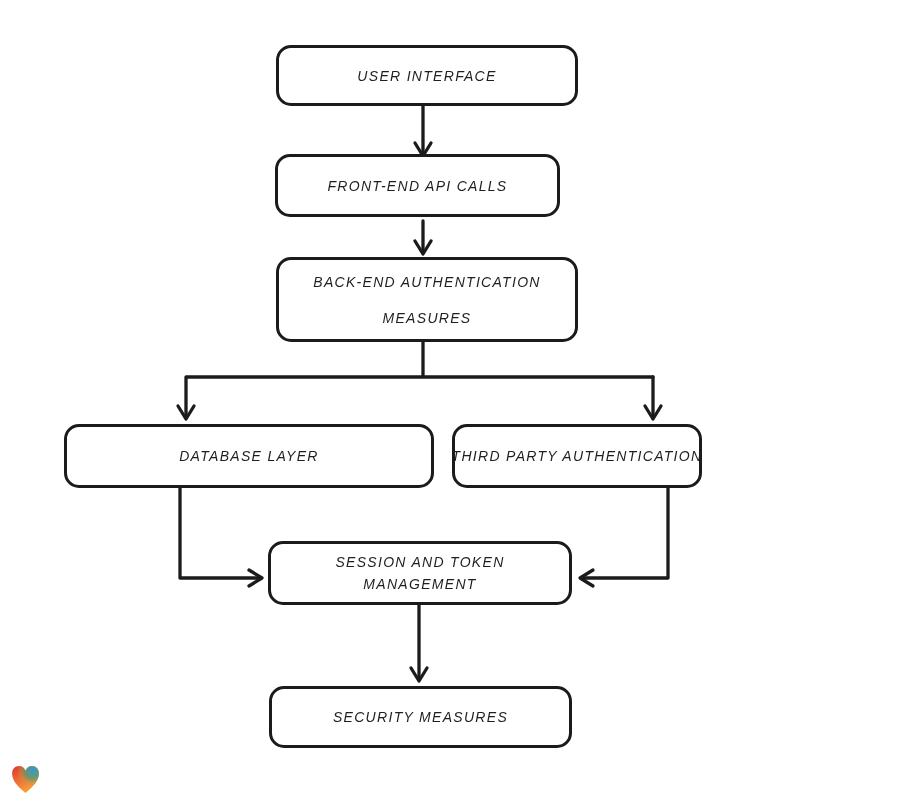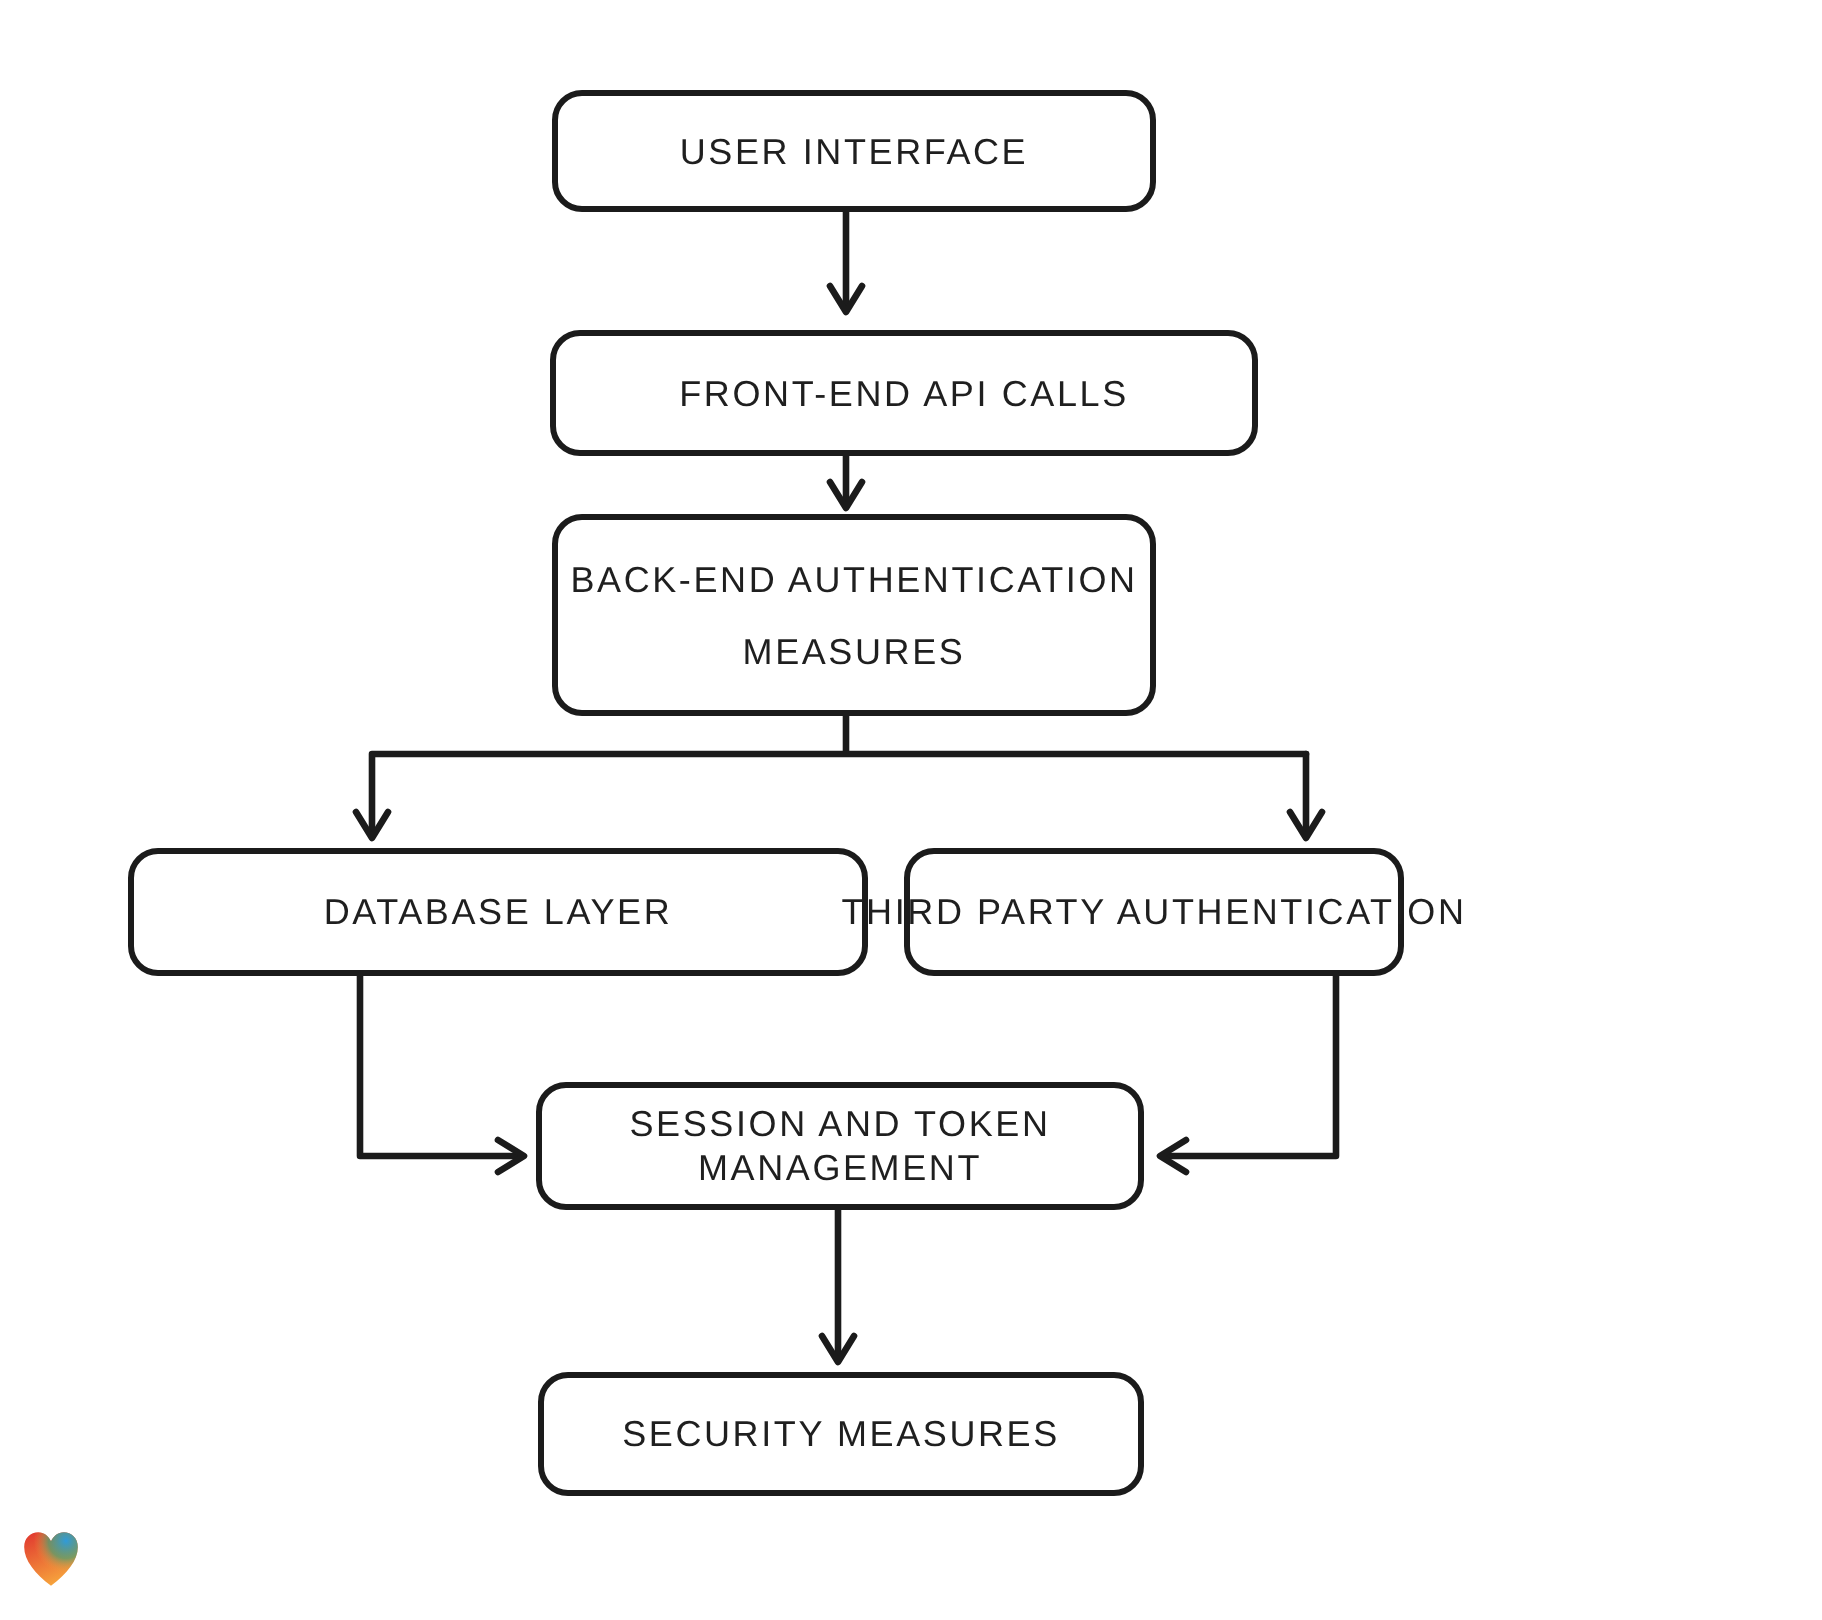--- a/index.html
+++ b/index.html
@@ -23,21 +23,22 @@
     background: #ffffff;
     border: 3.4px solid #1b1b1b;
     border-radius: 15px;
     display: flex;
     flex-direction: column;
     align-items: center;
     justify-content: center;
     text-align: center;
     z-index: 2;
     color: #1f1f1f;
-    font-size: 18px;
+    font-size: 14px;
+    font-style: italic;
     letter-spacing: 1.3px;
     line-height: 22px;
     cursor: default;
   }
   .node span { display: block; white-space: nowrap; }
   .logo {
     position: absolute;
     left: 9px;
     top: 763px;
     width: 33px;
@@ -87,25 +88,25 @@
         <path d="M419 605 L419 680"></path>
         <path d="M411 668 L419 681 L427 668"></path>
       </g>
     </g>
   </svg>
 
   <div class="node" style="left:276px; top:45px; width:302px; height:61px;">
     <span>USER INTERFACE</span>
   </div>
 
-  <div class="node" style="left:275px; top:165px; width:354px; height:63px;">
+  <div class="node" style="left:275px; top:154px; width:285px; height:63px;">
     <span>FRONT-END API CALLS</span>
   </div>
 
-  <div class="node" style="left:276px; top:257px; width:302px; height:101px;gap:14px;">
+  <div class="node" style="left:276px; top:257px; width:302px; height:85px;gap:14px;">
     <span>BACK-END AUTHENTICATION</span>
     <span>MEASURES</span>
   </div>
 
   <div class="node" style="left:64px; top:424px; width:370px; height:64px;">
     <span>DATABASE LAYER</span>
   </div>
 
   <div class="node" style="left:452px; top:424px; width:250px; height:64px;">
     <span>THIRD PARTY AUTHENTICATION</span>

